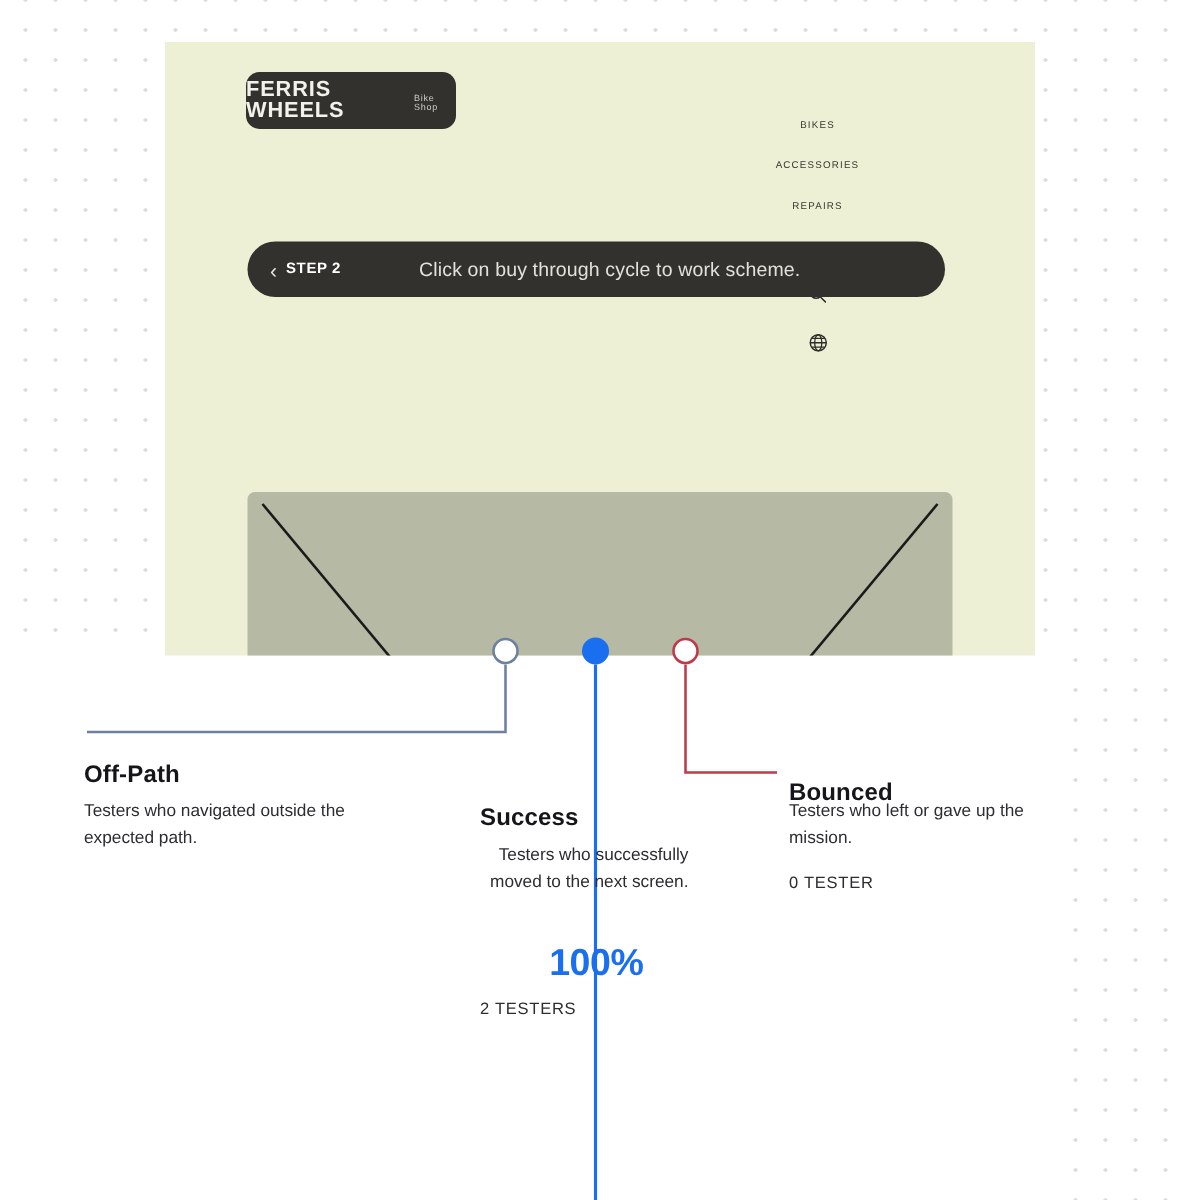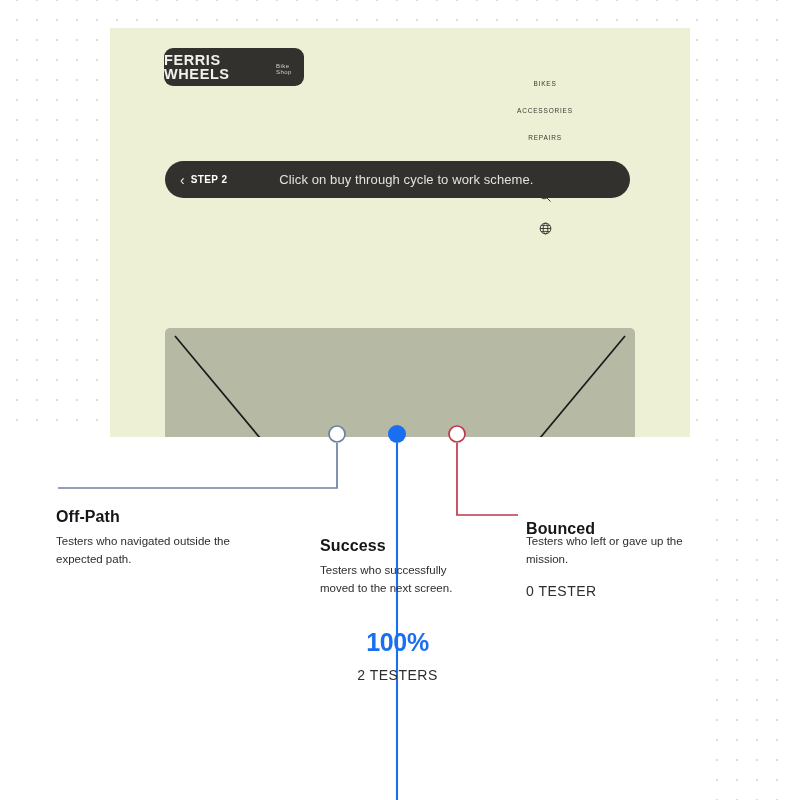--- a/index.html
+++ b/index.html
@@ -160,40 +160,40 @@
     letter-spacing: 0.1px;
   }
   .metric-desc {
     position: absolute;
     font-size: 11.5px;
     color: #2d2d31;
     line-height: 1.55;
   }
   .metric-count {
     position: absolute;
-    font-size: 14px;
+    font-size: 11px;
     color: #2d2d31;
     letter-spacing: 0.5px;
   }
 
   #offpath-title { left: 56px; top: 508px; }
   #offpath-desc  { left: 56px; top: 533px; width: 215px; }
 
   #success-title { left: 320px; top: 537px; width: 155px; text-align: left; }
-  #success-desc  { left: 320px; top: 562px; width: 155px; text-align: left; }
+  #success-desc  { left: 304px; top: 562px; width: 155px; text-align: right; }
   #success-pct {
     position: absolute;
     left: 320px; top: 628px; width: 155px;
     text-align: center;
     font-size: 25px;
     font-weight: bold;
     color: #1a6ef0;
     letter-spacing: -0.3px;
   }
-  #success-count { left: 320px; top: 667px; width: 155px; text-align: center; }
+  #success-count { left: 320px; top: 667px; width: 155px; text-align: left; }
 
   #bounced-title { left: 526px; top: 508px; margin-top: 12px; }
   #bounced-desc  { left: 526px; top: 533px; width: 180px; }
   #bounced-count { left: 526px; top: 583px; }
 </style>
 </head>
 <body>
 
 <div id="dot-bg"></div>
 <div id="lower-sheet"></div>

